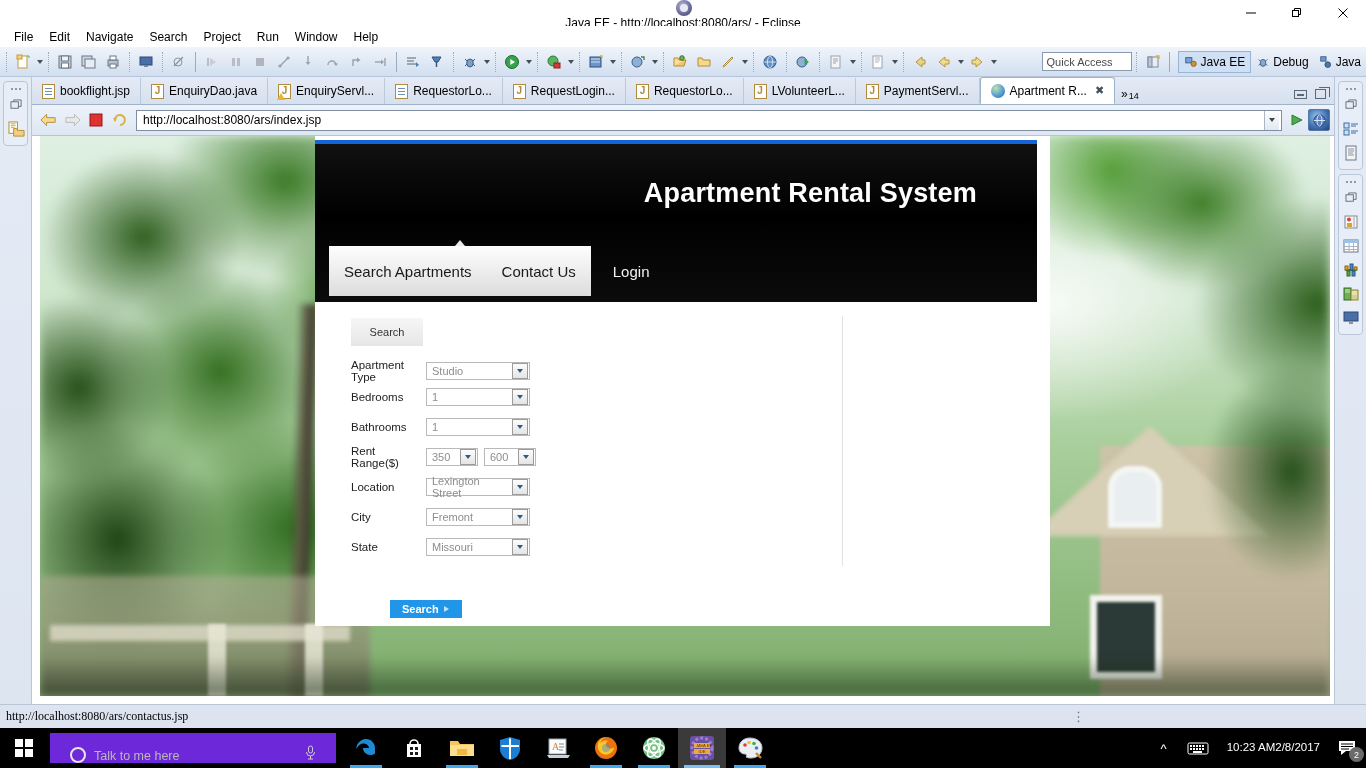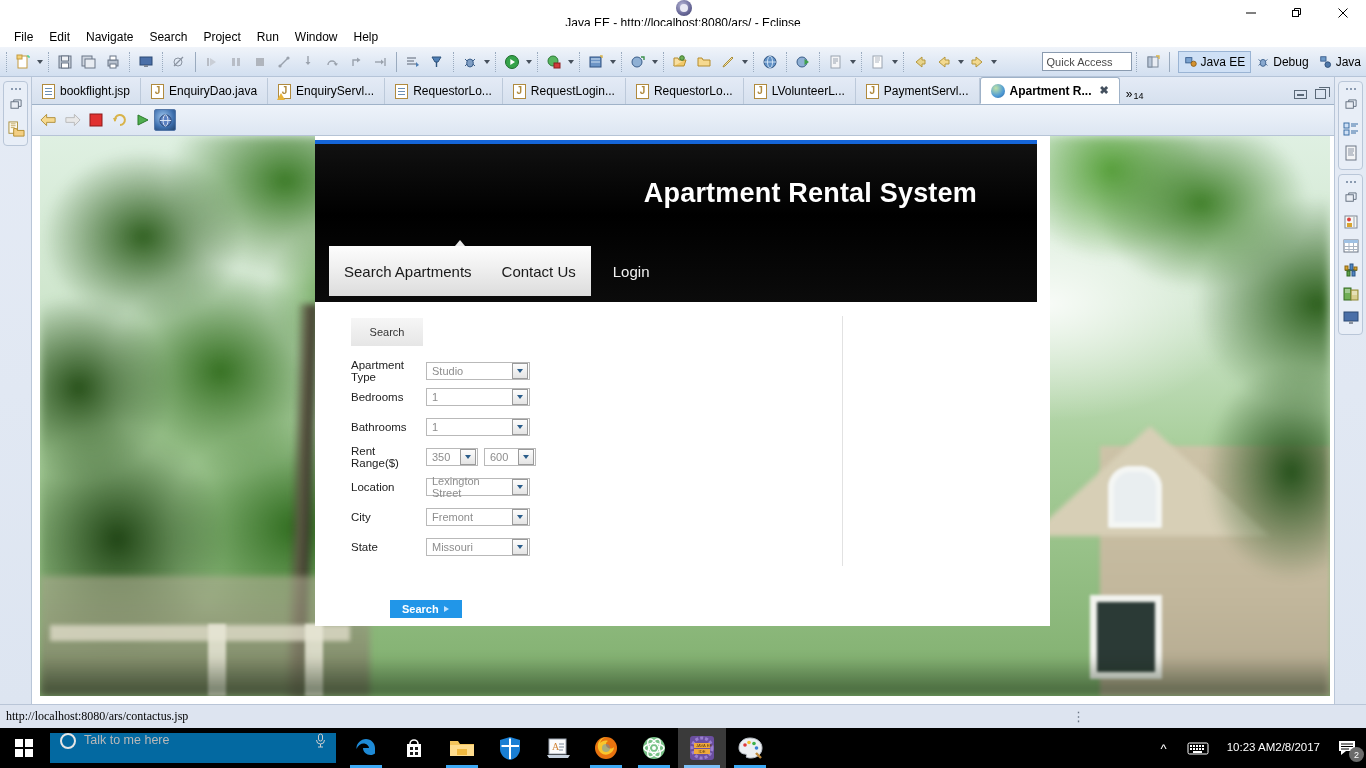--- a/index.html
+++ b/index.html
@@ -95,21 +95,21 @@
     border-bottom: 1px solid #9fb2c8;
     display: flex; align-items: flex-end;
   }
   .etab {
     height: 26px; display: flex; align-items: center; gap: 5px;
     padding: 0 10px; font-size: 12px; color: #000; white-space: nowrap;
     border-right: 1px solid #bcc9da;
   }
   .etab.active {
     background: #ffffff; border: 1px solid #9fb2c8; border-bottom: 1px solid #fff;
-    border-radius: 3px 3px 0 0; height: 27px; font-weight: bold;
+    border-radius: 3px 3px 0 0; height: 27px;
   }
   .tabicon { width: 13px; height: 15px; position: relative; flex: 0 0 auto; }
   .tabicon.file {
     background: #fff; border: 1px solid #b08a3e;
   }
   .tabicon.file::before {
     content: ""; position: absolute; left: 2px; top: 3px; right: 2px; height: 1px;
     box-shadow: 0 0 0 0 #6b8fb5, 0 3px 0 0 #6b8fb5, 0 6px 0 0 #6b8fb5;
     background: #6b8fb5;
   }
@@ -335,22 +335,22 @@
   .taskbar {
     position: absolute; left: 0; bottom: 0; width: 1366px; height: 40px;
     background: #000; display: flex; align-items: center;
   }
   .startbtn { width: 48px; height: 40px; display: flex; align-items: center;
               justify-content: center; }
   .winlogo { width: 18px; height: 18px; display: grid;
              grid-template-columns: 1fr 1fr; grid-template-rows: 1fr 1fr; gap: 2px; }
   .winlogo i { background: #fff; display: block; }
   .cortana {
-    width: 286px; height: 30px; background: #0369a1; display: flex; align-items: flex-start;
-    gap: 8px; padding: 0 10px; margin-left: 2px;
+    width: 286px; height: 30px; background: #6d28d9; display: flex; align-items: flex-end;
+    gap: 8px; padding: 0 20px; margin-left: 2px;
   }
   .cortana .ring {
     width: 16px; height: 16px; border: 2px solid #e6e6e6; border-radius: 50%;
     flex: 0 0 auto;
   }
   .cortana .ctext { color: #b9b9b9; font-size: 12.5px; flex: 1; }
   .cortana .mic { color: #cfcfcf; font-size: 13px; }
   .tasks { display: flex; align-items: center; gap: 0; margin-left: 6px; }
   .taskicon {
     width: 48px; height: 40px; display: flex; align-items: center; justify-content: center;
@@ -842,20 +842,24 @@
     <div class="navbtn">
       <svg width="14" height="14" viewBox="0 0 14 14">
         <rect x="1" y="1" width="12" height="12" fill="#e03131" stroke="#8e1b1b"></rect>
       </svg>
     </div>
     <div class="navbtn">
       <svg width="16" height="16" viewBox="0 0 16 16">
         <path d="M3 9 A5 5 0 1 1 8 13" fill="none" stroke="#d8b34a" stroke-width="2"></path>
         <path d="M1 6 L5 6 L3 10 Z" fill="#d8b34a"></path>
       </svg>
+    </div>
+    <div class="urlbox">
+      <span class="url-text">http://localhost:8080/ars/index.jsp</span>
+      <span class="url-caret"></span>
     </div>
     <div class="go-play">
       <svg width="15" height="14" viewBox="0 0 15 14">
         <path d="M2 2 L12 7 L2 12 Z" fill="#4fae4f" stroke="#2b7a2b"></path>
       </svg>
     </div>
     <div class="go-globe">
       <svg width="15" height="15" viewBox="0 0 16 16">
         <circle cx="8" cy="8" r="6" fill="#5a7fc0" stroke="#26406e"></circle>
         <ellipse cx="8" cy="8" rx="2.6" ry="6" fill="none" stroke="#dfeaf8"></ellipse>

